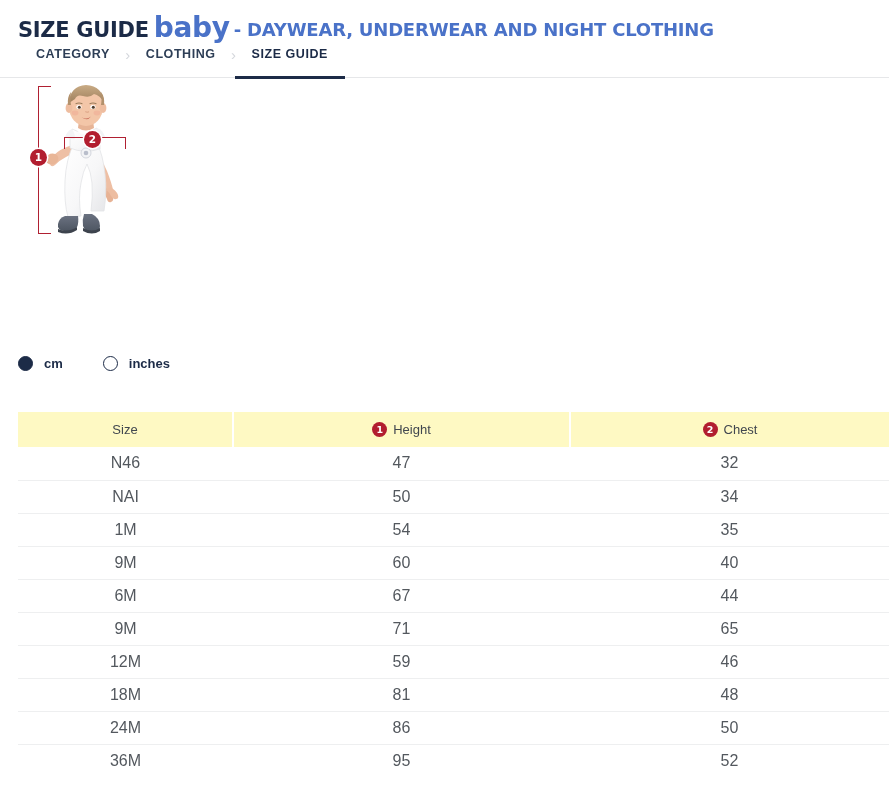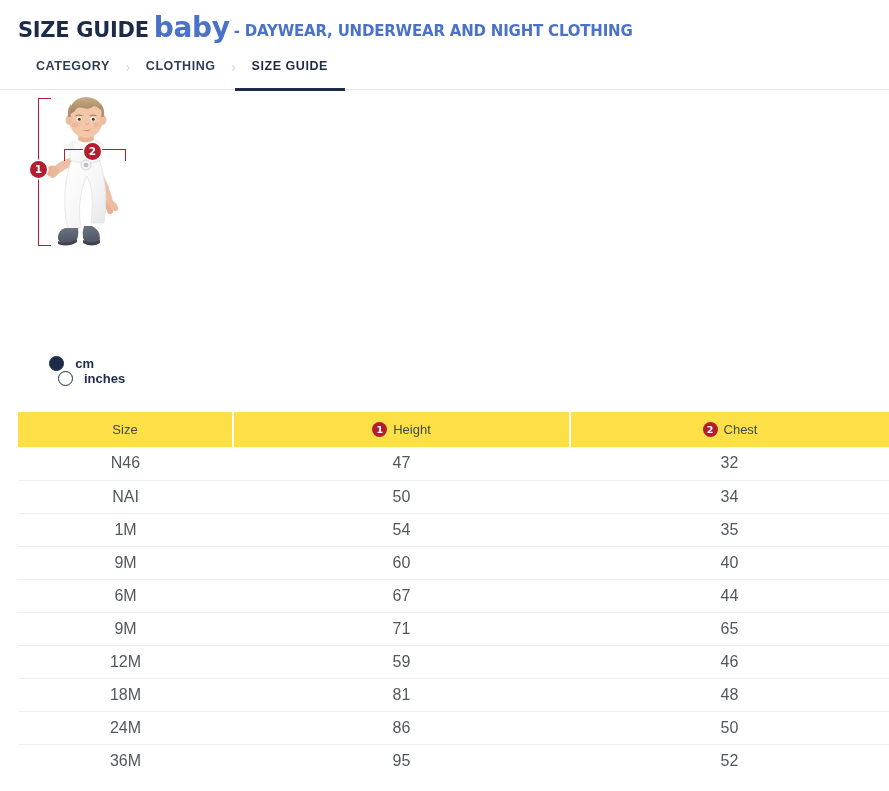--- a/index.html
+++ b/index.html
@@ -31,32 +31,32 @@
   .title-accent {
     font-family: "DejaVu Sans", sans-serif;
     font-size: 28px;
     font-weight: bold;
     color: #4a72c8;
     letter-spacing: -0.3px;
     margin-left: 5px;
   }
   .title-sub {
     font-family: "DejaVu Sans", sans-serif;
-    font-size: 15px;
+    font-size: 18px;
     font-weight: bold;
     color: #4a72c8;
     letter-spacing: -0.2px;
     margin-left: 4px;
     position: relative;
     top: -1.5px;
   }
 
   
   .breadcrumb-bar {
-    margin-top: 14px;
+    margin-top: 2px;
     height: 32px;
     position: relative;
     border-bottom: 1px solid #e6e7e9;
     padding-left: 36px;
   }
   .breadcrumb-inner {
     display: flex;
     align-items: flex-start;
     height: 100%;
   }
@@ -151,21 +151,20 @@
   .marker-1 { left: 12px; top: 66px; }
   .marker-2 { left: 66px; top: 48px; }
 
   
   .unit-row {
     position: absolute;
     left: 18px;
     top: 356px;
     display: flex;
     align-items: center;
-    flex-direction: column;
   }
   .unit-opt {
     display: flex;
     align-items: center;
     cursor: pointer;
   }
   .unit-opt + .unit-opt { margin-left: 40px; }
   .radio {
     width: 15px; height: 15px;
     border-radius: 50%;
@@ -191,21 +190,21 @@
     top: 412px;
     width: 871px;
     border-collapse: collapse;
     table-layout: fixed;
   }
   .size-table col.c-size  { width: 215px; }
   .size-table col.c-mid   { width: 337px; }
   .size-table col.c-last  { width: 319px; }
 
   .size-table thead th {
-    background: #fde047;
+    background: #fef9c3;
     height: 35px;
     font-size: 13px;
     font-weight: normal;
     color: #41474f;
     text-align: center;
     vertical-align: middle;
     border-right: 2px solid #ffffff;
     padding: 0;
   }
   .size-table thead th:last-child { border-right: 0; }

